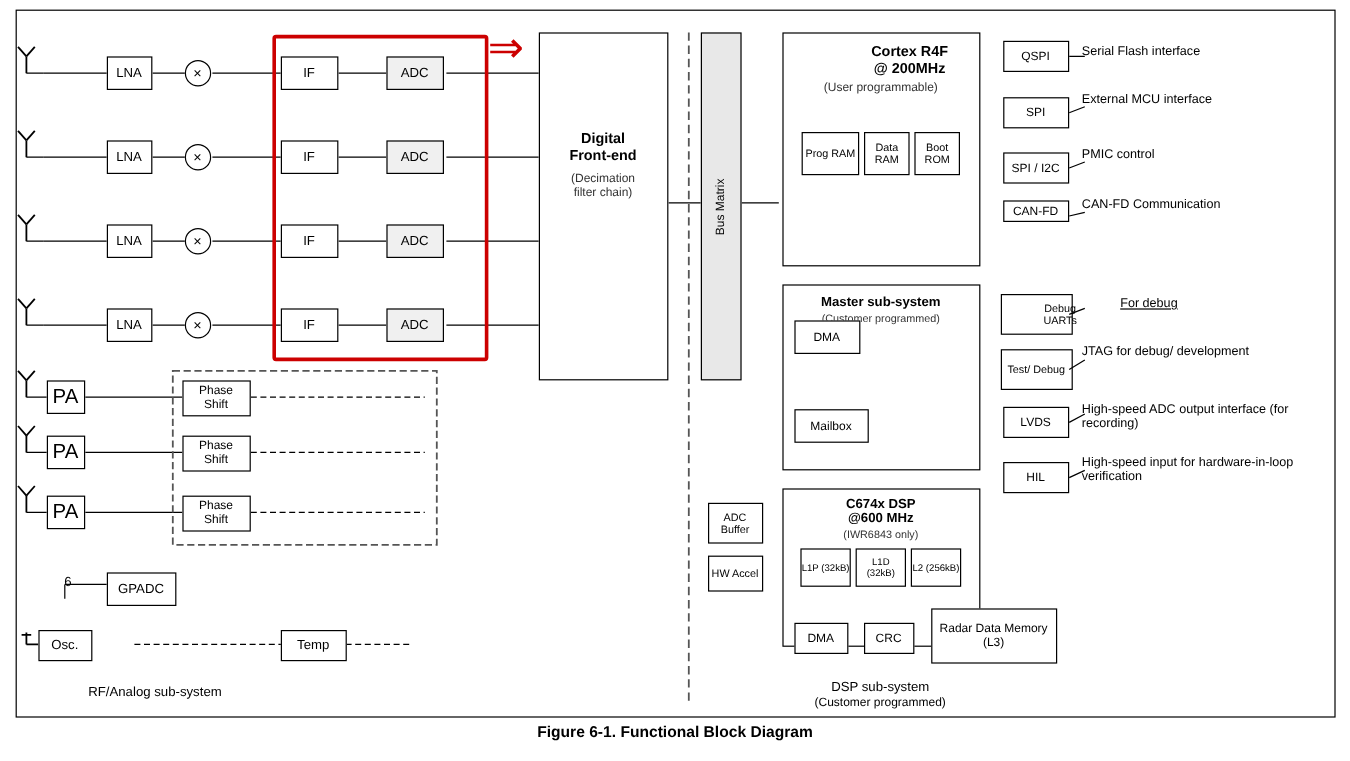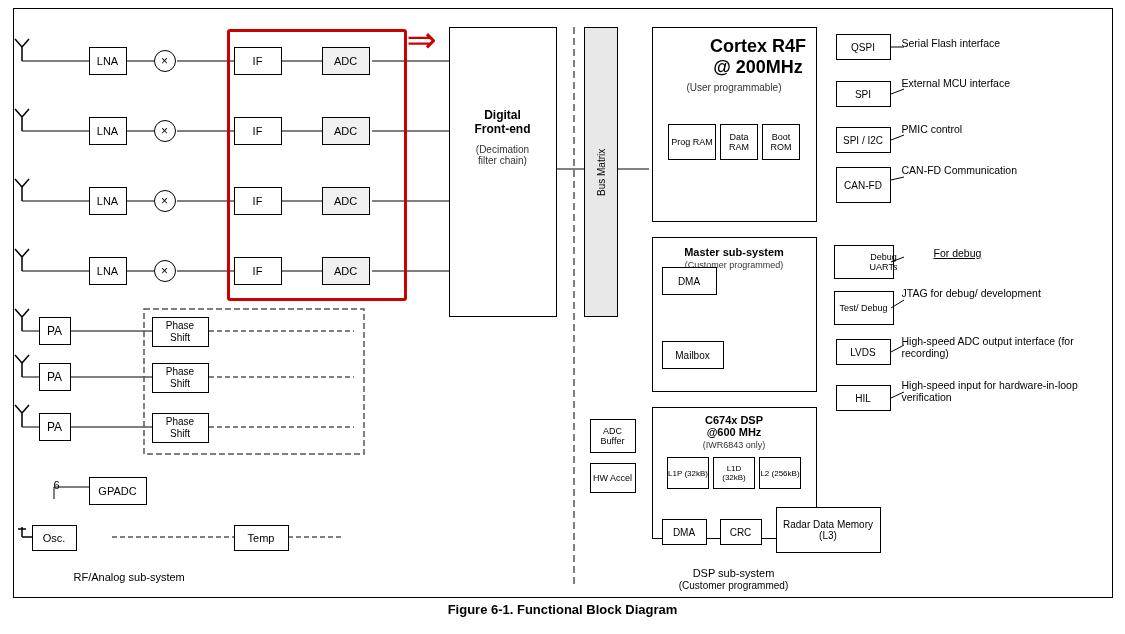--- a/index.html
+++ b/index.html
@@ -116,21 +116,21 @@
 
     
     .pa-box {
       position: absolute;
       border: 1px solid #000;
       background: #fff;
       text-align: center;
       display: flex;
       align-items: center;
       justify-content: center;
-      font-size: 12px;
+      font-size: 17px;
     }
 
     
     .ps-box {
       position: absolute;
       border: 1px solid #000;
       background: #fff;
       text-align: center;
       display: flex;
       align-items: center;
@@ -378,21 +378,21 @@
 
     <div class="osc-box" style="left:18px;top:516px;width:45px;height:26px;">Osc.</div>
 
     <div class="temp-box" style="left:220px;top:516px;width:55px;height:26px;">Temp</div>
 
     <div class="rf-label">RF/Analog sub-system</div>
 
     <div class="bus-matrix" style="left:570px;top:18px;width:34px;height:290px;">Bus Matrix</div>
 
     <div class="main-box" style="left:638px;top:18px;width:165px;height:195px;">
-      <div style="padding:8px 4px 2px;font-size:18px;font-weight:bold;text-align:center;margin-left:48px;">Cortex R4F<br>@ 200MHz</div>
+      <div style="padding:8px 4px 2px;font-size:12px;font-weight:bold;text-align:center;margin-left:48px;">Cortex R4F<br>@ 200MHz</div>
       <div style="font-size:10px;color:#333;text-align:center;padding:2px;">(User programmable)</div>
       <div style="display:flex;justify-content:center;gap:2px;margin-top:28px;padding:0 4px;">
         <div class="small-box" style="width:48px;height:36px;font-size:9px;">Prog RAM</div>
         <div class="small-box" style="width:38px;height:36px;font-size:9px;">Data
 RAM</div>
         <div class="small-box" style="width:38px;height:36px;font-size:9px;">Boot
 ROM</div>
       </div>
     </div>
 
@@ -438,21 +438,21 @@
 
     <div class="iface-box" style="left:820px;top:236px;width:60px;height:34px;font-size:9px;padding-left:40px;">Debug
 UARTs</div>
 
     <div class="iface-box" style="left:820px;top:282px;width:60px;height:34px;font-size:9px;">Test/
 Debug</div>
 
     <div class="iface-box" style="left:822px;top:25px;width:55px;height:26px;">QSPI</div>
     <div class="iface-box" style="left:822px;top:72px;width:55px;height:26px;">SPI</div>
     <div class="iface-box" style="left:822px;top:118px;width:55px;height:26px;">SPI / I2C</div>
-    <div class="iface-box" style="left:822px;top:158px;width:55px;height:36px;">CAN-FD</div>
+    <div class="iface-box" style="left:822px;top:158px;width:55px;height:18px;">CAN-FD</div>
     <div class="iface-box" style="left:822px;top:330px;width:55px;height:26px;">LVDS</div>
     <div class="iface-box" style="left:822px;top:376px;width:55px;height:26px;">HIL</div>
 
     <div class="iface-label" style="left:888px;top:28px;">Serial Flash interface</div>
     <div class="iface-label" style="left:888px;top:68px;">External MCU
 interface</div>
     <div class="iface-label" style="left:888px;top:114px;">PMIC control</div>
     <div class="iface-label" style="left:888px;top:155px;">CAN-FD Communication</div>
     <div class="iface-label" style="left:920px;top:238px;text-decoration:underline;">For debug</div>
     <div class="iface-label" style="left:888px;top:278px;">JTAG for debug/

